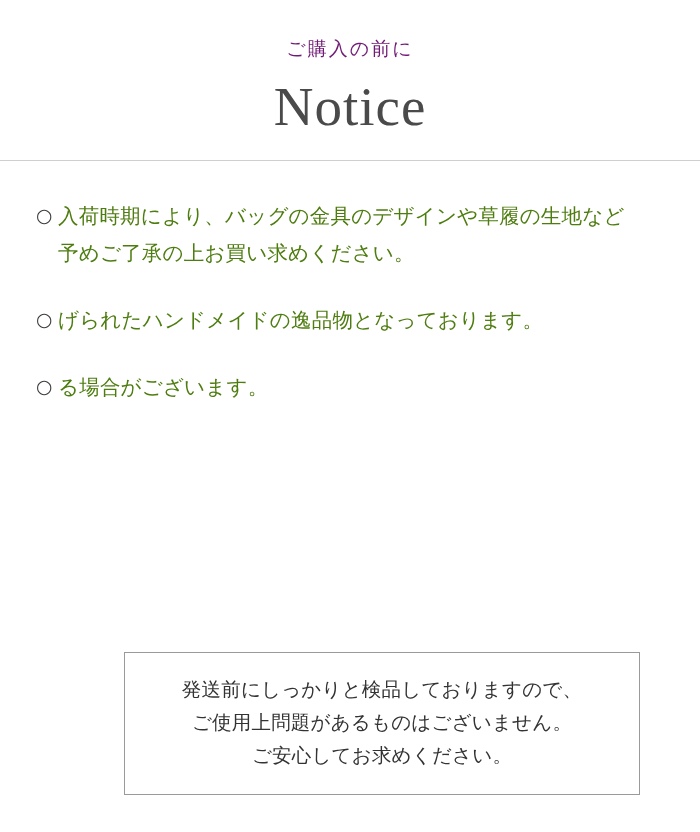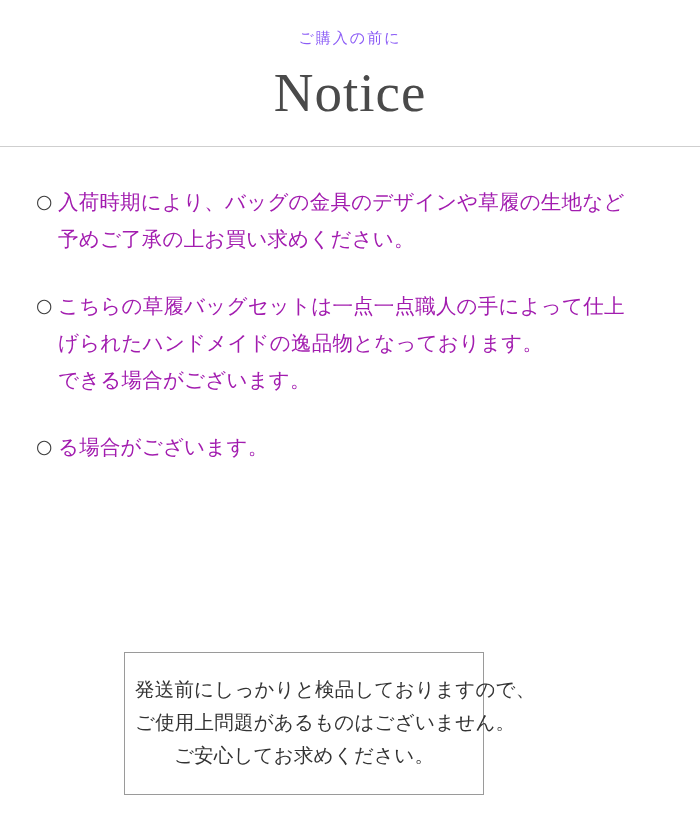--- a/index.html
+++ b/index.html
@@ -22,24 +22,25 @@
     overflow: hidden;
   }
 
   
   .header {
     padding-top: 28px;
     text-align: center;
   }
   .header-sub {
     font-family: "Liberation Serif", "DejaVu Serif", serif;
-    font-size: 15px;
+    font-size: 19px;
     letter-spacing: 2px;
-    color: #8b5cf6;
+    color: #701a75;
     line-height: 1.4;
+    margin-top: 8px;
   }
   .header-title {
     font-family: "Liberation Serif", "DejaVu Serif", serif;
     font-size: 55px;
     font-weight: 400;
     letter-spacing: 1px;
     color: #4a4a4a;
     line-height: 1.15;
     margin-top: 12px;
   }
@@ -67,31 +68,31 @@
     color: #3b3b3b;
     font-family: "DejaVu Sans", sans-serif;
   }
   .note-lines {
     flex: 1 1 auto;
   }
   .note-line {
     font-family: "Liberation Sans", "DejaVu Sans", sans-serif;
     font-size: 20.5px;
     line-height: 37px;
-    color: #a21caf;
+    color: #4d7c0f;
     letter-spacing: 0.2px;
     white-space: pre;
   }
 
   
   .framed-box {
     position: absolute;
     left: 124px;
     top: 652px;
-    width: 360px;
+    width: 516px;
     box-sizing: border-box;
     border: 1px solid #9a9a9a;
     padding: 20px 10px 22px 10px;
     text-align: center;
   }
   .framed-line {
     font-family: "Liberation Sans", "DejaVu Sans", sans-serif;
     font-size: 19.5px;
     line-height: 33px;
     color: #333333;
@@ -116,23 +117,21 @@
       <div class="bullet">○</div>
       <div class="note-lines">
         <div class="note-line">入荷時期により、バッグの金具のデザインや草履の生地など</div>
         <div class="note-line">予めご了承の上お買い求めください。</div>
       </div>
     </div>
 
     <div class="note-item">
       <div class="bullet">○</div>
       <div class="note-lines">
-        <div class="note-line">こちらの草履バッグセットは一点一点職人の手によって仕上</div>
         <div class="note-line">げられたハンドメイドの逸品物となっております。</div>
-        <div class="note-line">できる場合がございます。</div>
       </div>
     </div>
 
     <div class="note-item">
       <div class="bullet">○</div>
       <div class="note-lines">
         <div class="note-line">る場合がございます。</div>
       </div>
     </div>
 

